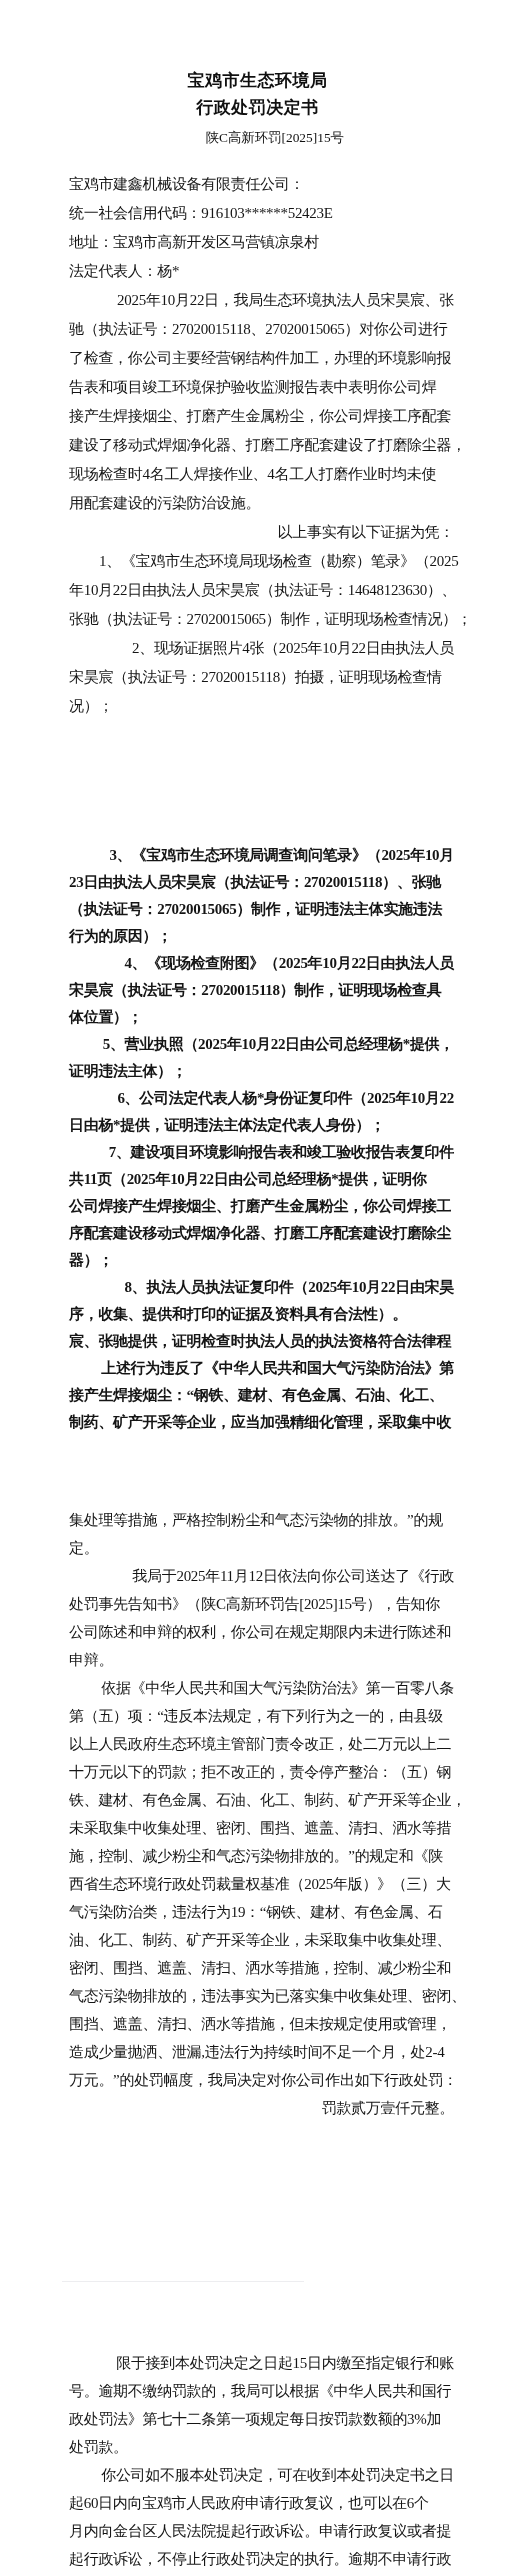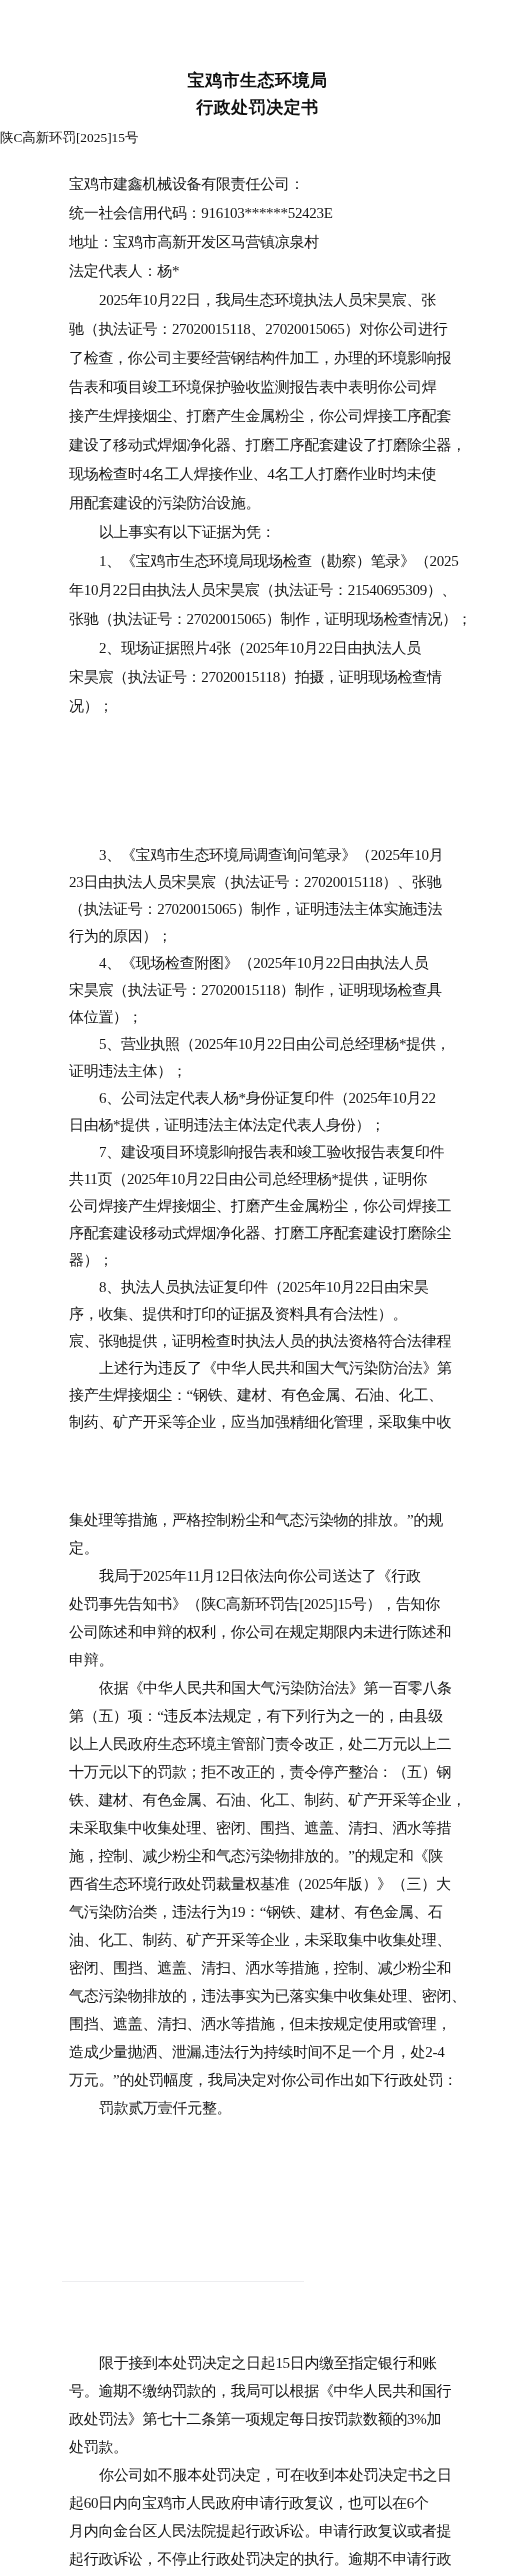--- a/index.html
+++ b/index.html
@@ -9,37 +9,37 @@
     overflow:hidden;
   }
   .title{
     position:absolute;left:0;width:515px;text-align:center;
     font-size:17px;font-weight:700;letter-spacing:0.5px;color:#101010;
     line-height:25px;
   }
   #title1{top:68px;}
   #title2{top:95px;}
   .doc-number{
-    position:absolute;top:129px;left:0;width:344px;text-align:left;
+    position:absolute;top:129px;left:0;width:344px;text-align:right;
     font-size:13.4px;color:#101010;white-space:nowrap;
   }
   .page{position:absolute;left:69px;width:385px;}
   #page1{top:170px;}
-  #page2{top:842px;}
+  #page2{top:842px;font-weight:bold;}
   #page3{top:1506px;}
   #page4{top:2349px;}
   #page1 .line{line-height:29px;}
   #page2 .line{line-height:27px;}
   #page3 .line{line-height:28px;}
   #page4 .line{line-height:28px;}
   .line{
     font-size:15px;letter-spacing:-0.3px;color:#151515;
     white-space:nowrap;
   }
-  .line.indent{padding-left:30px;}
+  .line.indent{padding-left:30px;text-align:right;}
   .artifact-line{
     position:absolute;top:2281px;left:62px;width:242px;height:1px;
     background:#ededf0;
   }
 </style>
 </head>
 <body>
 
 <div class="title" id="title1">宝鸡市生态环境局</div>
 <div class="title" id="title2">行政处罚决定书</div>
@@ -53,21 +53,21 @@
     <div class="line indent">2025年10月22日，我局生态环境执法人员宋昊宸、张</div>
     <div class="line">驰（执法证号：27020015118、27020015065）对你公司进行</div>
     <div class="line">了检查，你公司主要经营钢结构件加工，办理的环境影响报</div>
     <div class="line">告表和项目竣工环境保护验收监测报告表中表明你公司焊</div>
     <div class="line">接产生焊接烟尘、打磨产生金属粉尘，你公司焊接工序配套</div>
     <div class="line">建设了移动式焊烟净化器、打磨工序配套建设了打磨除尘器，</div>
     <div class="line">现场检查时4名工人焊接作业、4名工人打磨作业时均未使</div>
     <div class="line">用配套建设的污染防治设施。</div>
     <div class="line indent">以上事实有以下证据为凭：</div>
     <div class="line indent">1、《宝鸡市生态环境局现场检查（勘察）笔录》（2025</div>
-    <div class="line">年10月22日由执法人员宋昊宸（执法证号：21540695309）、</div>
+    <div class="line">年10月22日由执法人员宋昊宸（执法证号：14648123630）、</div>
     <div class="line">张驰（执法证号：27020015065）制作，证明现场检查情况）；</div>
     <div class="line indent">2、现场证据照片4张（2025年10月22日由执法人员</div>
     <div class="line">宋昊宸（执法证号：27020015118）拍摄，证明现场检查情</div>
     <div class="line">况）；</div>
   </div>
 <div class="page" id="page2">
     <div class="line indent">3、《宝鸡市生态环境局调查询问笔录》（2025年10月</div>
     <div class="line">23日由执法人员宋昊宸（执法证号：27020015118）、张驰</div>
     <div class="line">（执法证号：27020015065）制作，证明违法主体实施违法</div>
     <div class="line">行为的原因）；</div>

